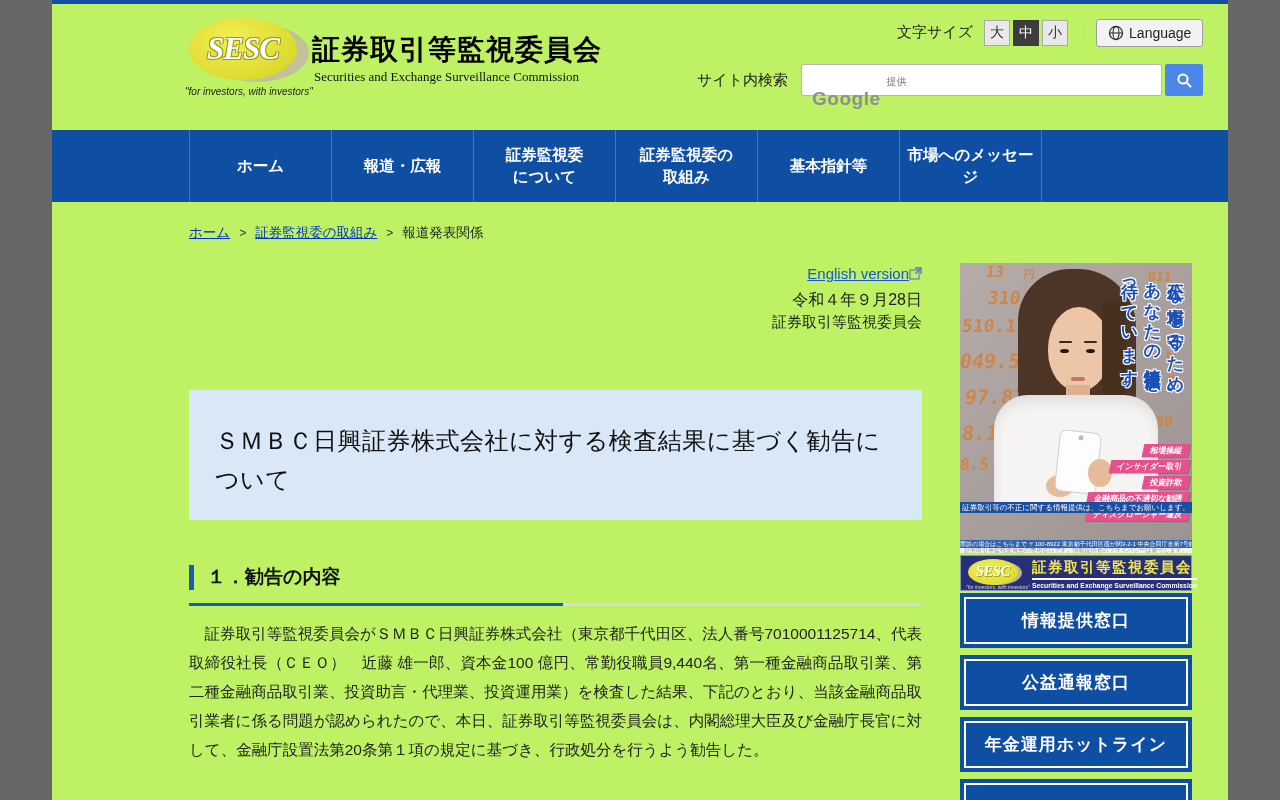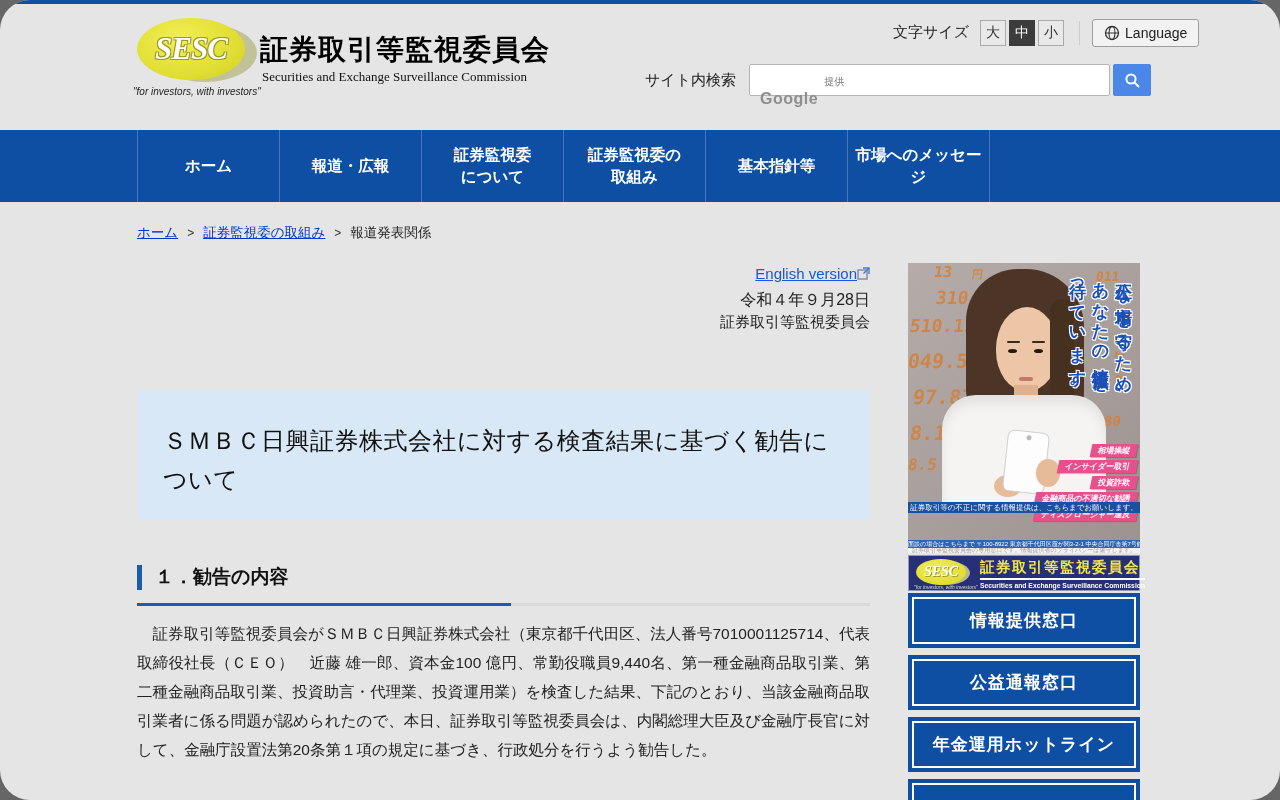--- a/index.html
+++ b/index.html
@@ -1,56 +1,56 @@
 <!DOCTYPE html>
 <html lang="ja"><head>
 <meta charset="utf-8">
 <title>SESC</title>
 <style>
   * { margin:0; padding:0; box-sizing:border-box; }
   body { background:#666; }
   #page {
-    position:relative; width:1280px; height:800px; background:#e5e5e5;
+    position:relative; width:1176px; height:800px; background:#bef264;
     overflow:hidden; margin:0 auto;
-    font-family:"Liberation Sans","DejaVu Sans",sans-serif; color:#222;border-radius:30px;
+    font-family:"Liberation Sans","DejaVu Sans",sans-serif; color:#222;
   }
 
   
   .topbar { position:absolute; top:0; left:0; width:1280px; height:4px; background:#0f4fa3; }
 
   
   .logo-wrap { position:absolute; left:137px; top:16px; width:130px; height:86px; }
   .logo-shadow { position:absolute; left:16px; top:8px; width:104px; height:58px; border-radius:50%; background:#c2c29a; }
   .logo-ellipse { position:absolute; left:0; top:2px; width:108px; height:62px; border-radius:50%;
     background:radial-gradient(ellipse at 40% 35%, #f2ef55, #dcd92c 75%, #c8c524);
     display:flex; align-items:center; justify-content:center; }
   .logo-text { font-style:italic; font-weight:bold; font-size:31px; color:#fff; letter-spacing:-1px;
     font-family:"Liberation Serif","DejaVu Serif",serif;
     text-shadow:1px 1px 0 #9a9a25,-1px -1px 0 #9a9a25,1px -1px 0 #9a9a25,-1px 1px 0 #9a9a25; }
   .logo-tagline { position:absolute; left:-4px; top:70px; font-size:10px; font-style:italic; color:#222; white-space:nowrap; }
   .org-jp { position:absolute; left:260px; top:31px; font-size:28px; font-weight:bold; color:#000; letter-spacing:1px; }
   .org-en { position:absolute; left:262px; top:69px; font-size:13px; color:#111;
     font-family:"Liberation Serif","DejaVu Serif",serif; }
 
   
-  .header-tools { position:absolute; left:893px; top:18px; height:29px; display:flex; align-items:center; }
+  .header-tools { position:absolute; left:845px; top:18px; height:29px; display:flex; align-items:center; }
   .fs-label { font-size:15px; color:#222; margin-right:8px; }
   .fs-btn { width:26px; height:26px; display:flex; align-items:center; justify-content:center;
     background:#e9e9e9; border:1px solid #aaa; font-size:14px; color:#333; margin-left:3px; cursor:pointer; }
   .fs-btn.active { background:#3c3c3c; border-color:#3c3c3c; color:#fff; }
   .tool-divider { width:1px; height:24px; background:#ccc; margin:0 12px 0 15px; }
   .lang-btn { height:28px; display:flex; align-items:center; gap:5px; padding:0 11px;
     background:#f2f2f2; border:1px solid #9e9e9e; border-radius:3px; font-size:14px; color:#222; cursor:pointer; }
 
   
   .search-row { position:absolute; left:645px; top:64px; display:flex; align-items:center; }
   .search-label { font-size:15px; color:#222; margin-right:13px; }
   .search-box { width:361px; height:32px; background:#fff; border:1px solid #b5b5b5; border-radius:2px;
     display:flex; align-items:center; padding-left:10px; }
-  .ph-google { font-size:16px; color:#8e8e8e; font-weight:bold; letter-spacing:.5px;margin-top:37px; }
+  .ph-google { font-size:19px; color:#8e8e8e; font-weight:bold; letter-spacing:.5px;margin-top:37px; }
   .ph-teikyo { font-size:10px; color:#777; margin-left:6px; padding-top:3px; }
   .search-btn { width:38px; height:32px; margin-left:3px; background:#4a87e8; border:none; border-radius:2px;
     display:flex; align-items:center; justify-content:center; cursor:pointer; }
 
   
   .nav { position:absolute; top:130px; left:0; width:1280px; height:72px; background:#0f4fa3; }
   .nav-inner { position:absolute; left:137px; top:0; height:72px; display:flex; border-left:1px solid #4b74b8; }
   .nav-item { width:142px; height:72px; border-right:1px solid #4b74b8; color:#fff; cursor:pointer;
     display:flex; align-items:center; justify-content:center; text-align:center;
     font-size:15.5px; font-weight:bold; white-space:pre-line; line-height:22px; }

